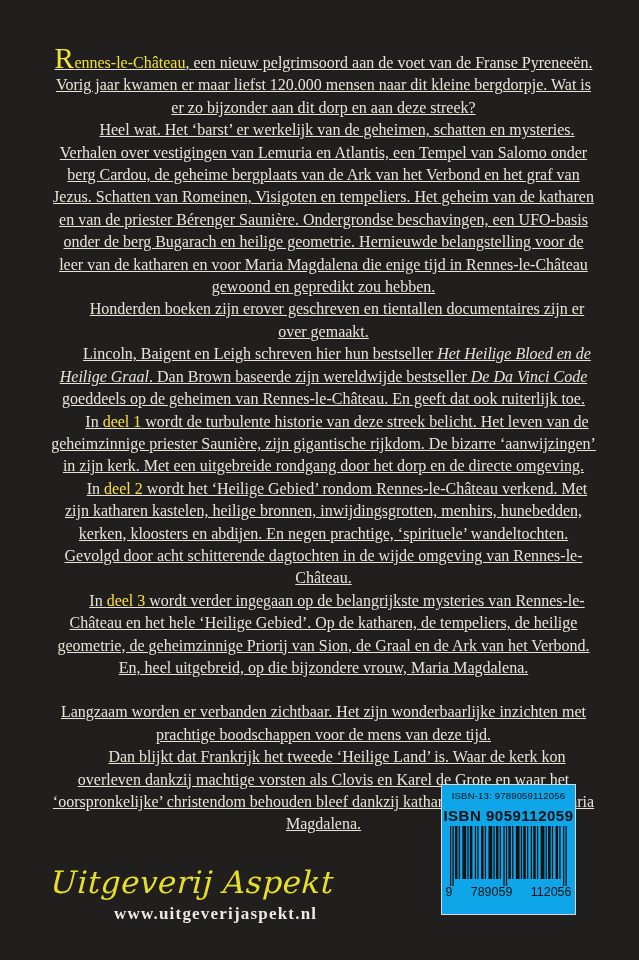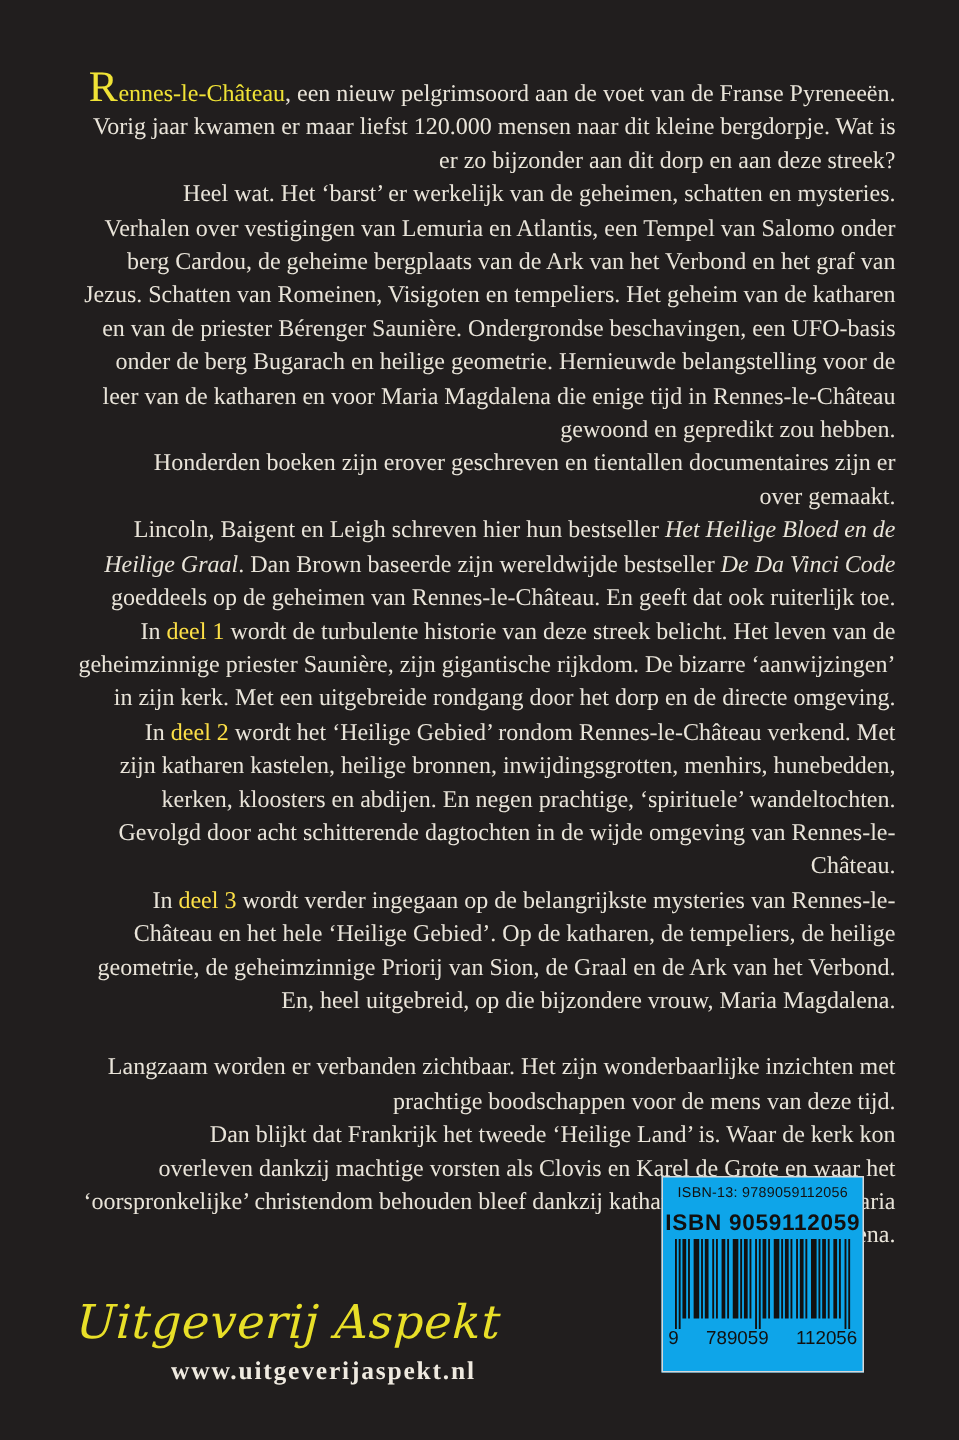--- a/index.html
+++ b/index.html
@@ -8,21 +8,22 @@
     background:#211e1e;
     font-family:"Liberation Serif","DejaVu Serif",serif;
     position:relative;
     overflow:hidden;
   }
   .cover{position:absolute;inset:0;}
   .blurb{
     position:absolute;left:50px;top:44px;width:547px;
     color:#e9e4d9;
     font-size:16px;line-height:22.4px;
-    text-align:right;
+    text-align:center;
+    text-decoration:underline;
   }
   .blurb p{margin:0;padding:0;}
   .para-indent{text-indent:27px;}
   .para-gap{margin-top:22px !important;}
   .leadcap{
     color:#f0e336;
     font-size:29px;
     line-height:1;
     letter-spacing:.5px;
   }

